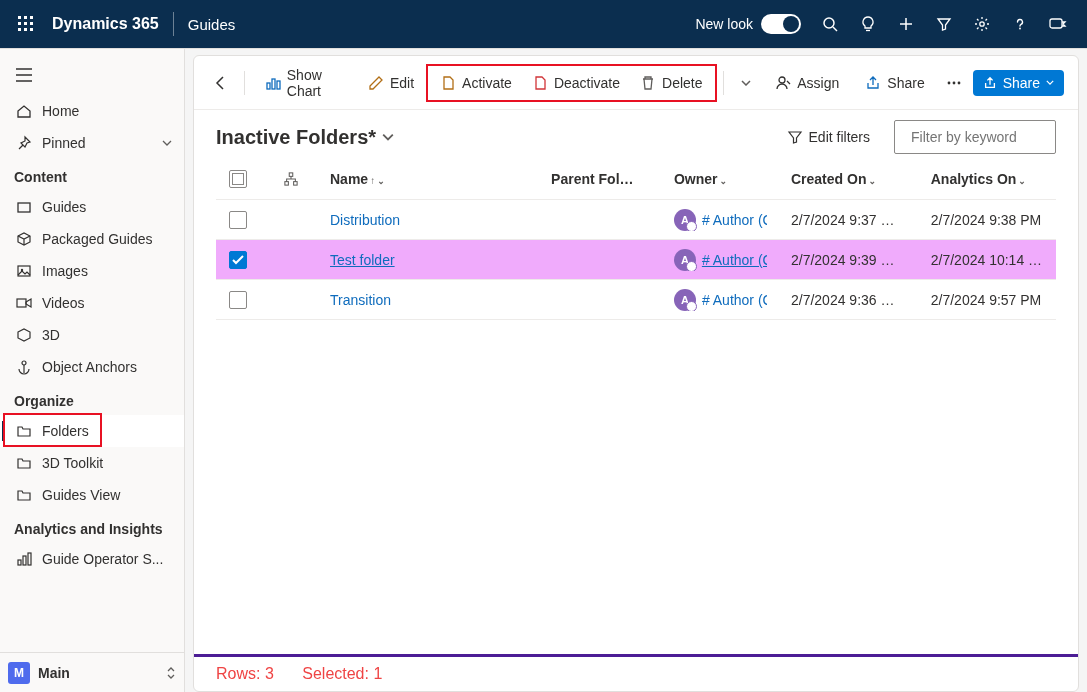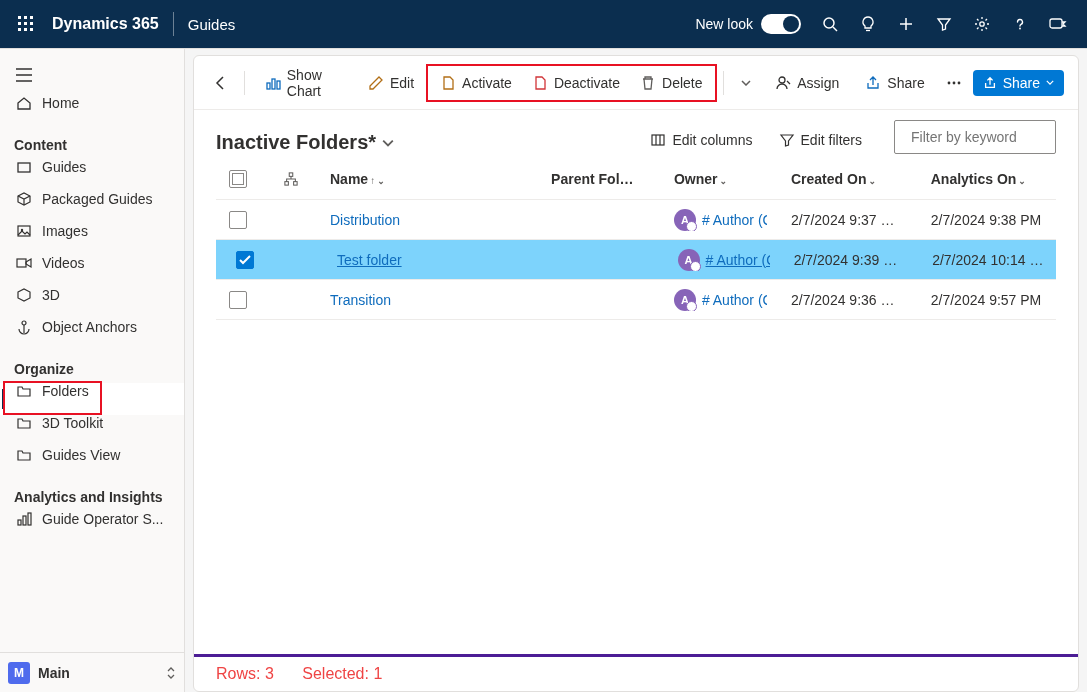--- a/index.html
+++ b/index.html
@@ -64,21 +64,21 @@
     width: 185px; flex:0 0 auto; border-right:1px solid #e1dfdd;
     background:#faf9f8;
     display:flex; flex-direction:column;
     position:relative;
   }
   .sidebar .scroll { overflow-y:auto; flex:1; padding-top:6px; }
   .sidebar .scroll::-webkit-scrollbar { width:6px; }
   .sidebar .scroll::-webkit-scrollbar-thumb { background:#c8c6c4; border-radius:3px; }
   .hamb { height:40px; display:flex; align-items:center; padding-left:16px; }
   .nav-item {
-    height:32px; display:flex; align-items:flex-start; padding:0 12px 0 16px;
+    height:32px; display:flex; align-items:center; padding:0 12px 0 16px;
     gap:10px; cursor:pointer; font-size:14px; color:#323130;
     position:relative;
   }
   .nav-item .chev { margin-left:auto; color:#605e5c; }
   .nav-group {
     padding: 10px 12px 6px 14px; font-weight:600; font-size:14px;
   }
   .nav-item.active { background:#fff; }
   .nav-item.active::before {
     content:''; position:absolute; left:2px; top:6px; bottom:6px; width:3px;
@@ -118,41 +118,41 @@
   }
   .vdiv { width:1px; height:24px; background:#e1dfdd; margin:0 4px; }
   .sharebtn {
     margin-left:auto;
     background:#0078d4; color:#fff; border-radius:4px;
     display:flex; align-items:center; gap:6px; padding:5px 10px;
     cursor:pointer; font-size:14px;
   }
   
   .viewhdr {
-    display:flex; align-items:flex-end; padding:10px 22px 4px 22px;
-    gap:10px;
+    display:flex; align-items:center; padding:10px 22px 4px 22px;
+    gap:2px;
   }
   .viewtitle { font-size:20px; font-weight:600; display:flex; align-items:center; gap:6px; }
   .viewhdr .spacer { flex:1; }
   .toolbtn {
     display:flex; align-items:center; gap:6px; padding:6px 8px; cursor:pointer;
     font-size:14px; color:#323130;
   }
   .filterbox {
     width:162px; height:30px; border:1px solid #8a8886; border-radius:2px;
     display:flex; align-items:center; padding:16px 8px; gap:6px; color:#605e5c;
     margin-left:14px;
   }
   .filterbox input { border:none; outline:none; font-size:14px; flex:1; background:transparent; color:#323130;}
   
   .grid { padding: 0 22px; flex:1; display:flex; flex-direction:column; min-height:0;}
   .gridhead, .gridrow { display:flex; align-items:center; border-bottom:1px solid #edebe9;gap:16px; }
   .gridhead { height:42px; font-weight:600; font-size:14px; }
   .gridrow { height:40px; }
-  .gridrow.selected { background:#7dd3fc;padding-left:7px; }
+  .gridrow.selected { background:#f0abfc; }
   .cell { padding:0 8px; overflow:hidden; text-overflow:ellipsis; white-space:nowrap; }
   .c-chk { width:44px; flex:0 0 auto; display:flex; justify-content:center;}
   .c-tree { width:30px; flex:0 0 auto; display:flex; justify-content:center; color:#605e5c;}
   .c-name { width:216px; }
   .c-parent { width:112px; }
   .c-owner { width:106px; }
   .c-created { width:130px; }
   .c-modified { width:140px; }
   .checkbox {
     width:18px; height:18px; border:1px solid #8a8886; border-radius:2px;
@@ -263,20 +263,33 @@
           </svg>
       </div>
       <div class="nav-item">
         <span>
             <svg width="16" height="16" viewBox="0 0 16 16">
               <path d="M2 8l6-5 6 5v6H2z" stroke="#323130" stroke-width="1.3" fill="none"></path>
             </svg>
           </span>
         <span>Home</span>
       </div>
+      <div class="nav-item">
+        <span>
+            <svg width="16" height="16" viewBox="0 0 16 16">
+              <path d="M9 2l5 5-3 1-2 4-2-2-4 4 4-4-2-2 4-2z" stroke="#323130" stroke-width="1.2" fill="none"></path>
+            </svg>
+          </span>
+        <span>Pinned</span>
+        <span class="chev">
+            <svg width="10" height="6" viewBox="0 0 10 6">
+              <path d="M1 1l4 4 4-4" stroke="#605e5c" stroke-width="1.3" fill="none"></path>
+            </svg>
+          </span>
+      </div>
 
       <div class="nav-group">Content</div>
       <div class="nav-item">
         <span>
             <svg width="16" height="16" viewBox="0 0 16 16">
               <rect x="2" y="4" width="12" height="9" stroke="#323130" stroke-width="1.3" fill="none"></rect>
             </svg>
           </span>
         <span>Guides</span>
       </div>
@@ -478,30 +491,20 @@
       </div>
 
       <div class="viewhdr">
         <div class="viewtitle">
           <span>Inactive Folders*</span>
           <svg width="12" height="8" viewBox="0 0 10 6">
               <path d="M1 1l4 4 4-4" stroke="#605e5c" stroke-width="1.5" fill="none"></path>
             </svg>
         </div>
         <div class="spacer"></div>
-        <div class="toolbtn">
-          <span>
-              <svg width="16" height="16" viewBox="0 0 16 16">
-                <rect x="2" y="3" width="12" height="10" stroke="#323130" stroke-width="1.2" fill="none"></rect>
-                <line x1="6" y1="3" x2="6" y2="13" stroke="#323130" stroke-width="1.2"></line>
-                <line x1="10" y1="3" x2="10" y2="13" stroke="#323130" stroke-width="1.2"></line>
-              </svg>
-            </span>
-          <span>Edit columns</span>
-        </div>
         <div class="toolbtn">
           <span>
               <svg width="16" height="16" viewBox="0 0 16 16">
                 <path d="M2 3h12l-4.5 6v4l-3 1v-5z" stroke="#323130" stroke-width="1.2" fill="none"></path>
               </svg>
             </span>
           <span>Edit filters</span>
         </div>
         <div class="filterbox">
           <svg width="14" height="14" viewBox="0 0 16 16">

